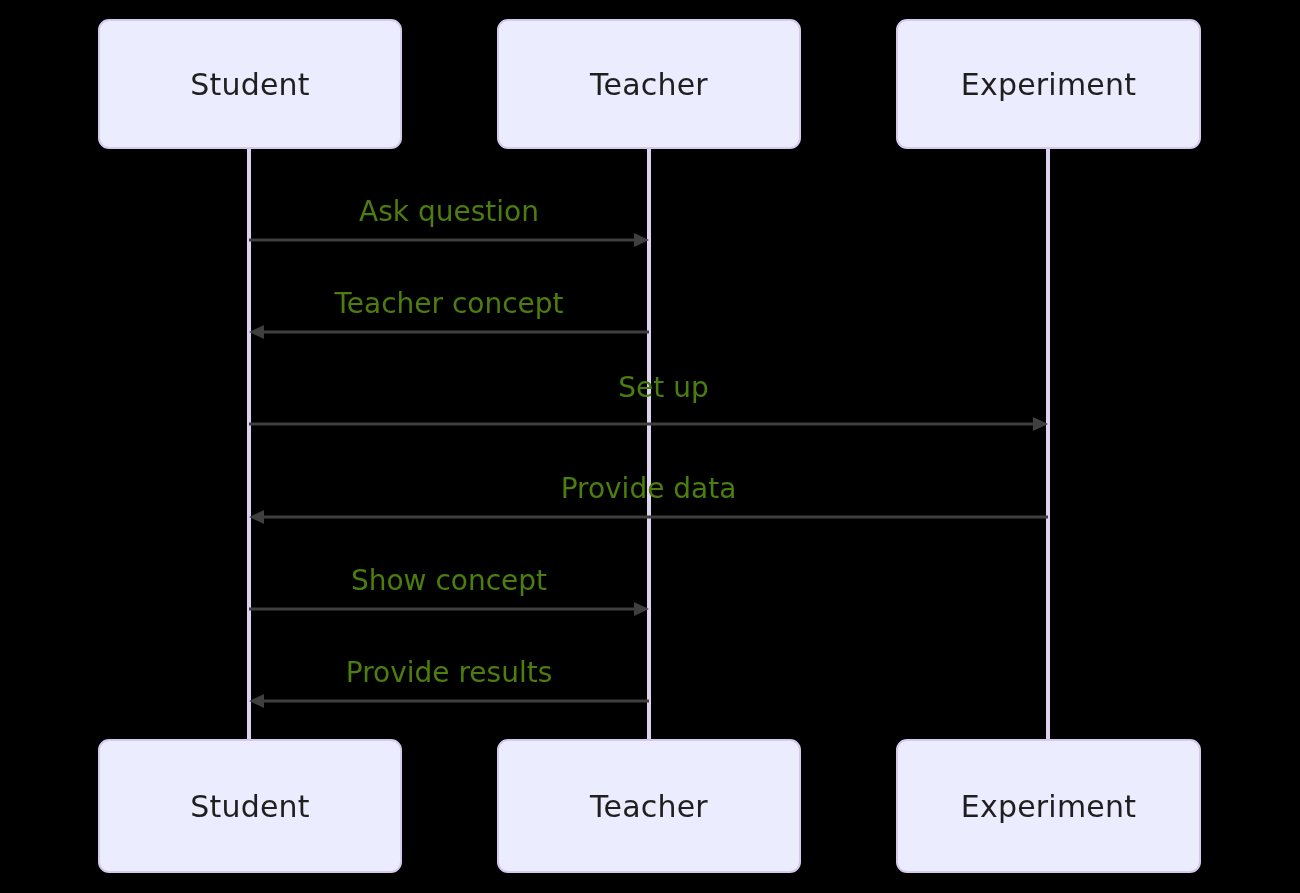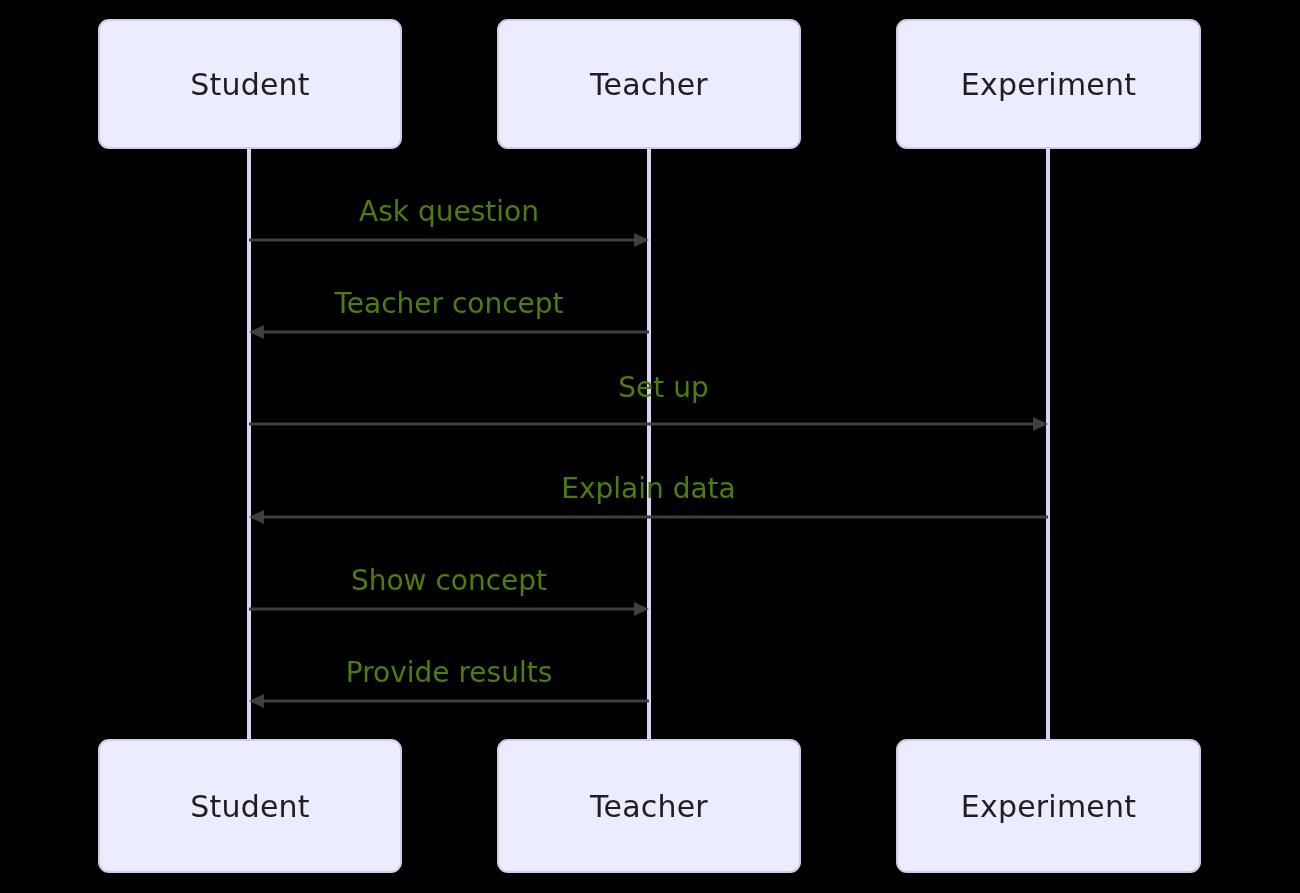--- a/index.html
+++ b/index.html
@@ -88,18 +88,18 @@
   <div id="labels">
       <div class="actor-box-label" style="left: 99px; top: 20px; width: 302px; height: 128px;">Student</div>
       <div class="actor-box-label" style="left: 498px; top: 20px; width: 302px; height: 128px;">Teacher</div>
       <div class="actor-box-label" style="left: 897px; top: 20px; width: 303px; height: 128px;">Experiment</div>
       <div class="actor-box-label" style="left: 99px; top: 740px; width: 302px; height: 132px;">Student</div>
       <div class="actor-box-label" style="left: 498px; top: 740px; width: 302px; height: 132px;">Teacher</div>
       <div class="actor-box-label" style="left: 897px; top: 740px; width: 303px; height: 132px;">Experiment</div>
       <div class="msg-label" style="left: 449px; top: 195px;">Ask question</div>
       <div class="msg-label" style="left: 449px; top: 287px;">Teacher concept</div>
       <div class="msg-label" style="left: 648.5px; top: 371px; margin-left: 15px;">Set up</div>
-      <div class="msg-label" style="left: 648.5px; top: 472px;">Explain data</div>
+      <div class="msg-label" style="left: 648.5px; top: 472px;">Provide data</div>
       <div class="msg-label" style="left: 449px; top: 564px;">Show concept</div>
       <div class="msg-label" style="left: 449px; top: 656px;">Provide results</div>
     </div>
 
 </div>
 
 </body></html>

